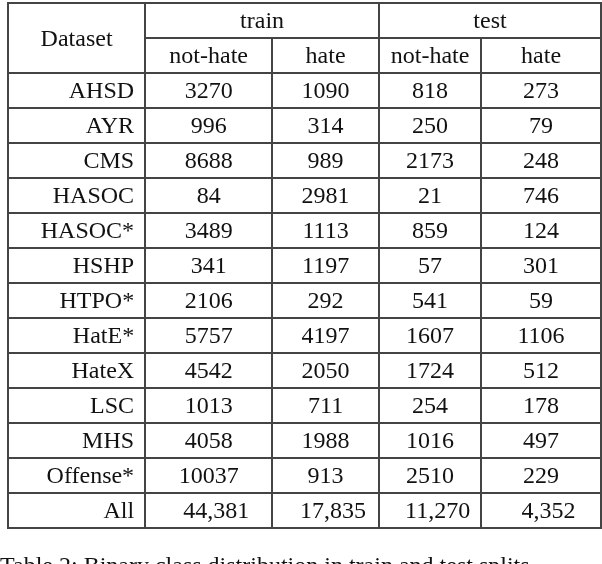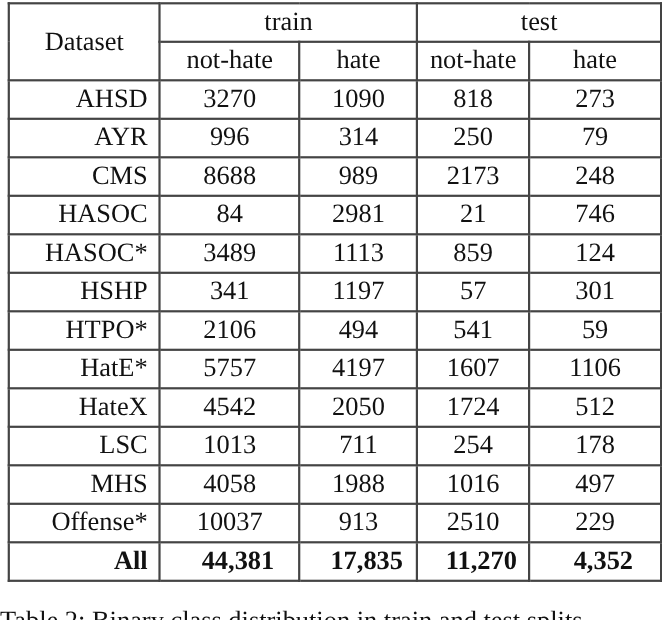--- a/index.html
+++ b/index.html
@@ -5,21 +5,21 @@
   html, body { margin: 0; padding: 0; background: #ffffff; }
   body { width: 602px; height: 564px; overflow: hidden; position: relative;
          font-family: "Liberation Serif", "DejaVu Serif", serif; color: #111; }
   table { position: absolute; left: 7px; top: 2px; border-collapse: collapse;
           font-size: 24px; }
   td, th { border: 2px solid #444; padding: 0 10px; height: 33px; line-height: 33px; }
   th { font-weight: normal; text-align: center; }
   th.ds { width: 116px; margin-top: 33px; }
   td.name { text-align: right; }
   td.num { text-align: center; }
-  tr.total td { font-weight: bold; padding-left: 25px; }
+  tr.total td { font-weight: normal; padding-left: 25px; }
   .caption { position: absolute; left: 0; top: 553px; font-size: 24px; white-space: nowrap;
              line-height: 24px; }
 </style>
 </head>
 <body>
 
 <table>
   <thead>
     <tr>
       <th class="ds" rowspan="2">Dataset</th>
@@ -72,21 +72,21 @@
       <tr>
         <td class="name">HSHP</td>
         <td class="num">341</td>
         <td class="num">1197</td>
         <td class="num">57</td>
         <td class="num">301</td>
       </tr>
       <tr>
         <td class="name">HTPO*</td>
         <td class="num">2106</td>
-        <td class="num">494</td>
+        <td class="num">292</td>
         <td class="num">541</td>
         <td class="num">59</td>
       </tr>
       <tr>
         <td class="name">HatE*</td>
         <td class="num">5757</td>
         <td class="num">4197</td>
         <td class="num">1607</td>
         <td class="num">1106</td>
       </tr>

